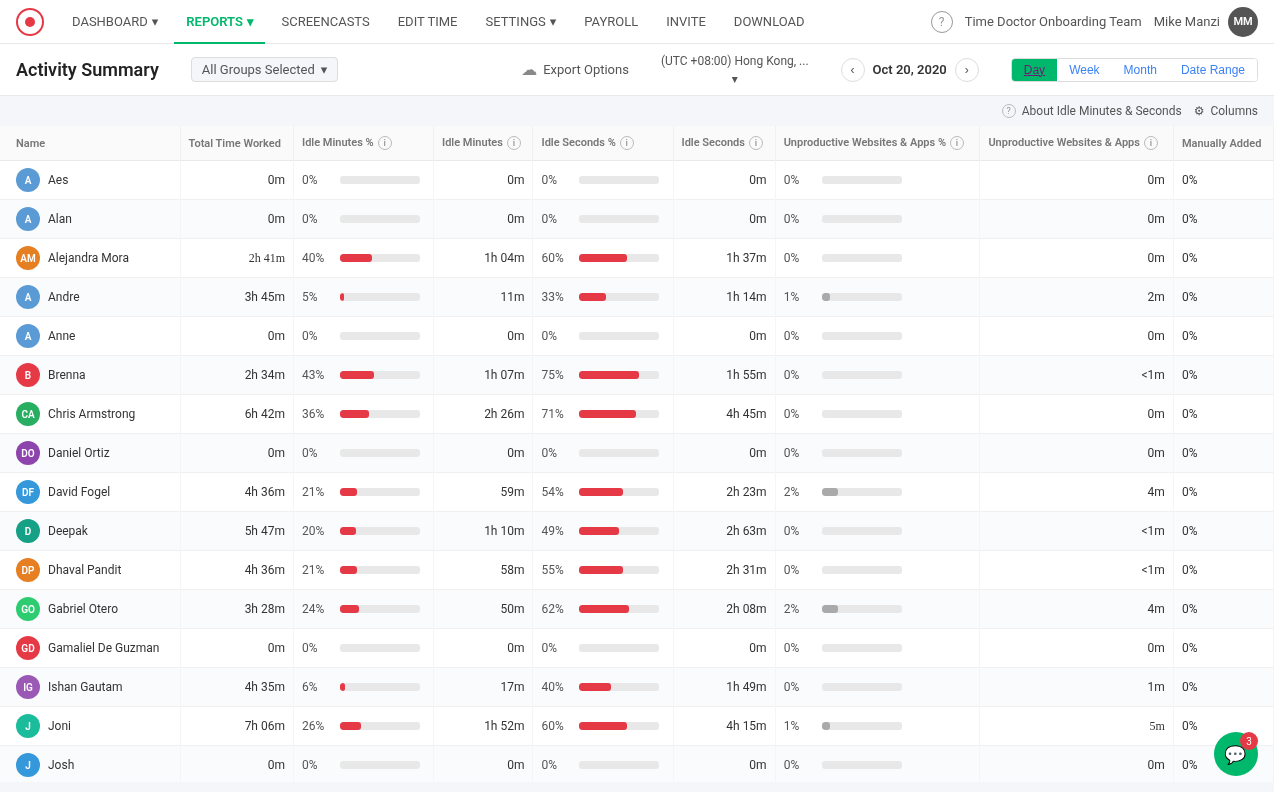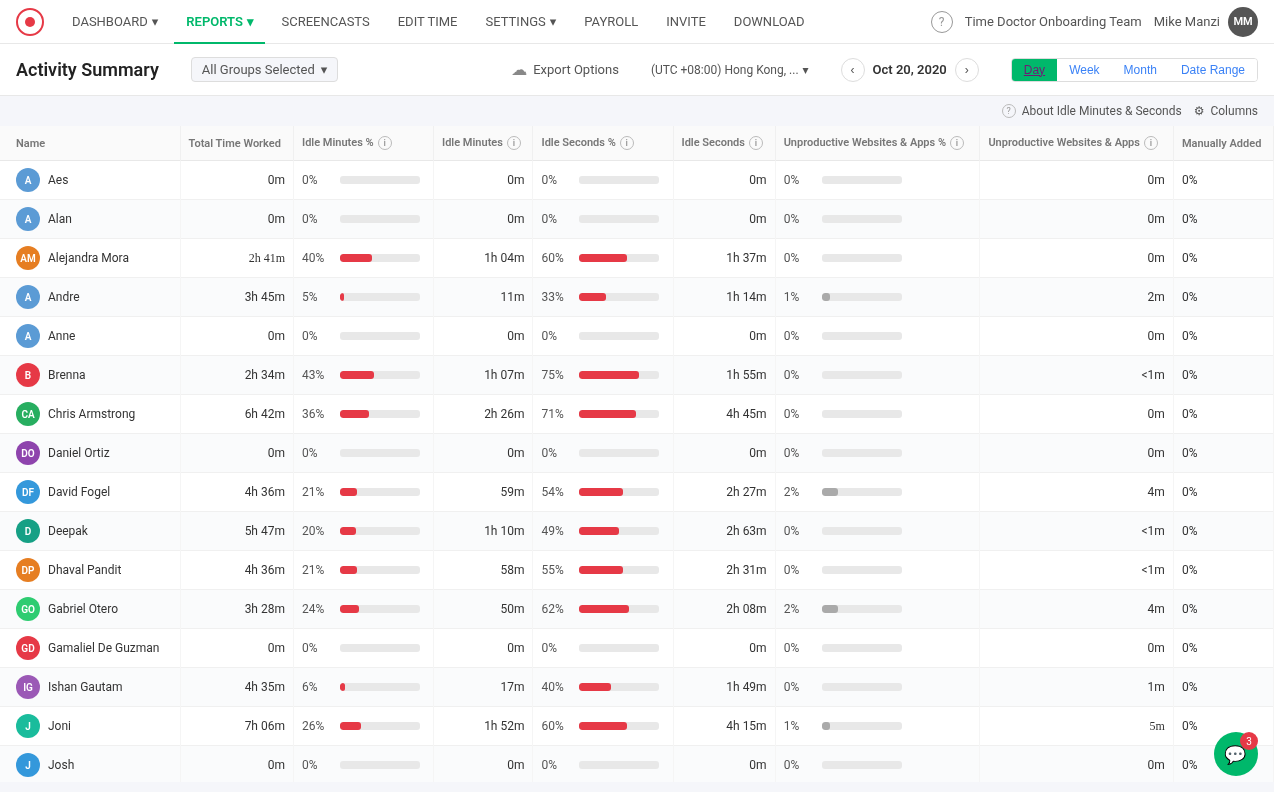--- a/index.html
+++ b/index.html
@@ -19,21 +19,21 @@
     .nav-user { display: flex; align-items: center; gap: 8px; color: #555; font-size: 13px; cursor: pointer; }
     .nav-avatar { width: 30px; height: 30px; background: #555; border-radius: 50%; display: flex; align-items: center; justify-content: center; color: #fff; font-size: 11px; font-weight: 600; }
 
     
     .toolbar { background: #fff; height: 52px; display: flex; align-items: center; padding: 0 16px; border-bottom: 1px solid #e8e8e8; gap: 32px; }
     .page-title { font-size: 18px; font-weight: 600; color: #222; white-space: nowrap; }
     .groups-selector { display: flex; align-items: center; gap: 6px; background: #f5f6fa; border: 1px solid #ddd; border-radius: 4px; padding: 4px 10px; cursor: pointer; font-size: 13px; color: #555; }
     .toolbar-spacer { flex: 1; }
     .export-btn { display: flex; align-items: center; gap: 6px; color: #555; font-size: 13px; cursor: pointer; }
     .export-icon { font-size: 16px; color: #888; }
-    .timezone-selector { display: flex; align-items: center; gap: 4px; color: #555; font-size: 12px; cursor: pointer; }
+    .timezone-selector { display: flex; align-items: center; gap: 4px; color: #555; font-size: 12px; cursor: pointer; flex-direction: column; }
     .date-nav { display: flex; align-items: center; gap: 8px; }
     .date-nav-btn { width: 24px; height: 24px; border: 1px solid #ddd; border-radius: 50%; display: flex; align-items: center; justify-content: center; cursor: pointer; color: #555; font-size: 12px; background: #fff; }
     .date-display { font-size: 13px; font-weight: 600; color: #333; }
     .date-range-btns { display: flex; border: 1px solid #ddd; border-radius: 4px; overflow: hidden; }
     .date-range-btn { padding: 4px 12px; font-size: 12px; cursor: pointer; color: #3b82f6; background: #fff; border: none; }
     .date-range-btn.active { background: #00b86b; color: #701a75; text-decoration: underline; }
 
     
     .actions-bar { display: flex; align-items: center; justify-content: flex-end; padding: 8px 16px; gap: 12px; }
     .about-idle { display: flex; align-items: center; gap: 6px; font-size: 12px; color: #555; cursor: pointer; }
@@ -467,21 +467,21 @@
           </td>
           <td style="text-align: right;">59m</td>
           <td>
             <div class="bar-cell">
               <span class="bar-pct">54%</span>
               <div class="bar-track">
                 <div class="bar-fill" style="width:54%"></div>
               </div>
             </div>
           </td>
-          <td style="text-align: right;">2h 27m</td>
+          <td style="text-align: right;">2h 23m</td>
           <td>
             <div class="bar-cell">
               <span class="bar-pct">2%</span>
               <div class="bar-track unproductive">
                 <div class="bar-fill" style="width:20%"></div>
               </div>
             </div>
           </td>
           <td style="text-align: right;">4m</td>
           <td>0%</td>

